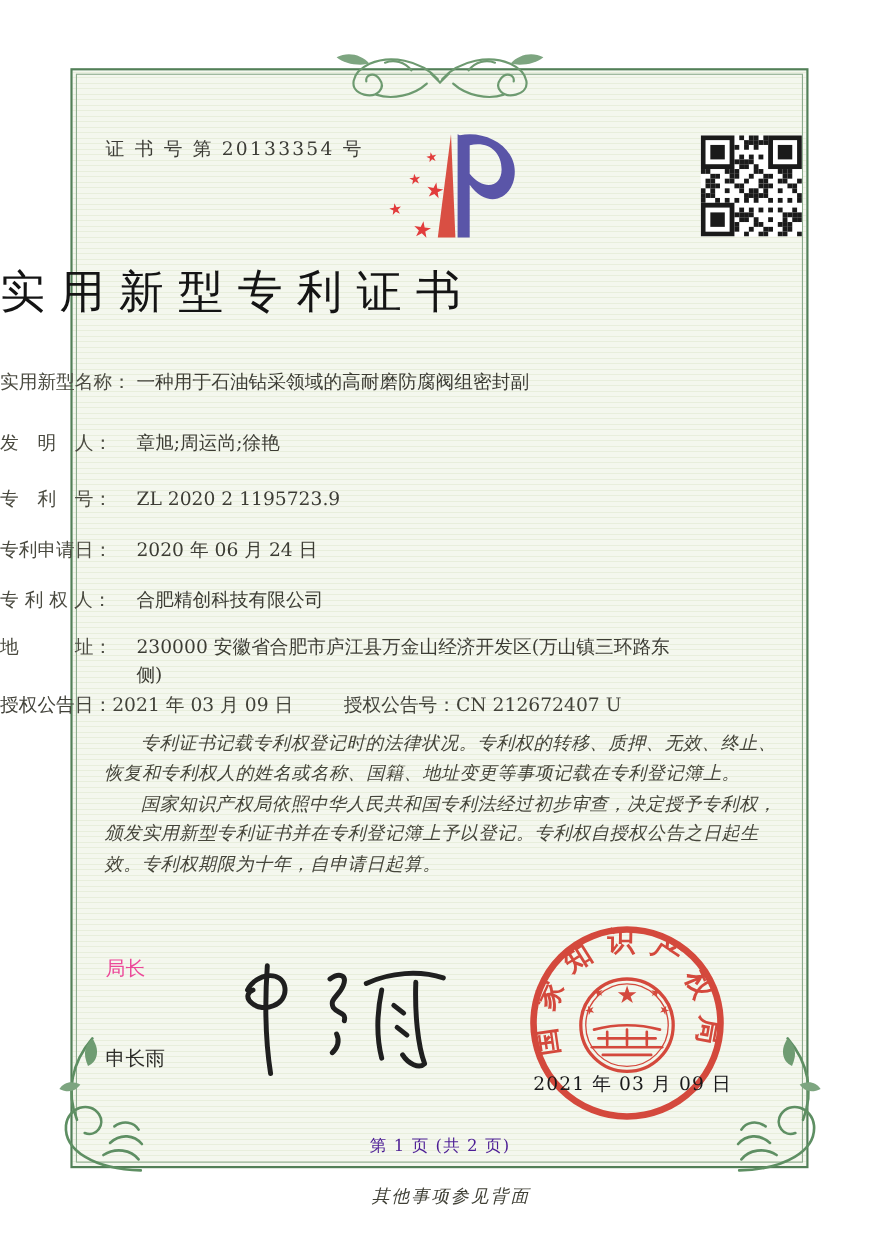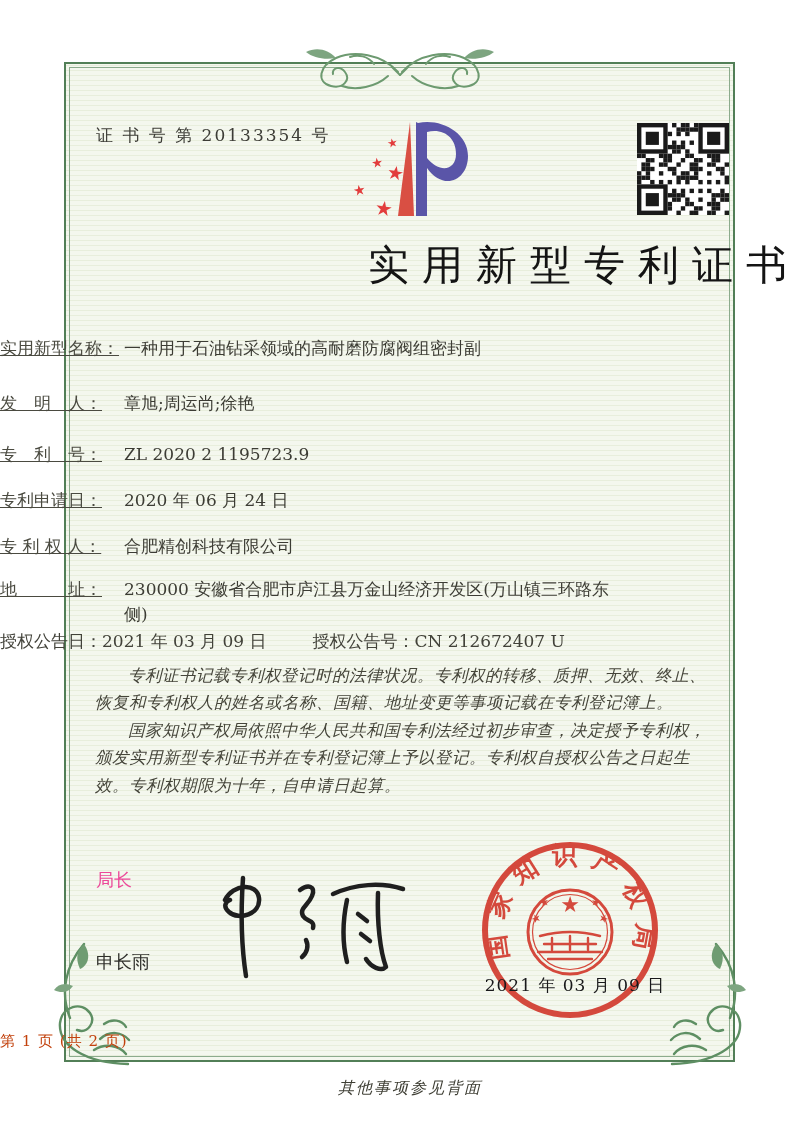--- a/index.html
+++ b/index.html
@@ -8,42 +8,42 @@
   
   .frame{position:absolute;left:64px;top:62px;width:667px;height:996px;
          border:2.5px solid #527f57;
          background:
            repeating-linear-gradient(0deg,#f4f7ee 0px,#f4f7ee 4px,#e8eedc 4px,#e8eedc 5px);}
   .frame::before{content:"";position:absolute;inset:3px;border:1px solid #8cab8d;pointer-events:none;}
   .cert-no{position:absolute;left:96px;top:124px;font-size:17px;letter-spacing:2px;color:#3c3c36;}
   .top-ornament{position:absolute;left:288px;top:42px;}
   .logo{position:absolute;left:348px;top:116px;}
   .qr{position:absolute;left:637px;top:123px;width:92px;height:92px;background:#ffffff;}
-  .title{position:absolute;left:0;top:238px;width:100%;text-align:right;
+  .title{position:absolute;left:0;top:238px;width:100%;text-align:left;
          font-size:41px;letter-spacing:13px;color:#141414;font-weight:500;}
   .frow{position:absolute;display:flex;align-items:flex-start;width:620px;
         font-size:17px;color:#42423a;line-height:1.45;}
-  .flabel{flex:0 0 124px;white-space:nowrap;color:#4a4a40;text-decoration:underline;}
+  .flabel{flex:0 0 124px;white-space:nowrap;color:#4a4a40;}
   .fvalue{flex:1 1 auto;color:#3c3c34;}
   .r1{top:336px}.r2{top:391px}.r3{top:442px}.r4{top:488px}.r5{top:534px}.r6{top:577px}
   .r7{top:629px}
   .r7 .pair2{margin-left:46px;white-space:nowrap;}
   .paras{position:absolute;left:95px;top:662px;width:614px;
          font-size:16.5px;line-height:1.66;color:#45453a;font-style:italic;letter-spacing:.5px;}
   .paras p{margin:0;text-indent:2em;}
   .sig-title{position:absolute;left:96px;top:868px;font-size:18px;color:#ec4899;
              font-family:"DejaVu Sans","Liberation Sans",sans-serif;}
   .sig-name{position:absolute;left:96px;top:950px;font-size:18px;color:#2e2e2a;
             font-family:"DejaVu Sans","Liberation Sans",sans-serif;}
   .signature{position:absolute;left:205px;top:862px;}
   .seal{position:absolute;left:478px;top:838px;}
   .seal-date{position:absolute;left:480px;top:974px;width:190px;text-align:center;
              font-size:17px;color:#18181a;letter-spacing:1px;}
-  .page-info{position:absolute;left:0;top:1032px;width:100%;text-align:left;
-             font-size:15px;color:#c2410c;letter-spacing:1px;}
+  .page-info{position:absolute;left:0;top:1032px;width:100%;text-align:center;
+             font-size:15px;color:#4c1d95;letter-spacing:1px;}
   .back-note{position:absolute;left:0;top:1078px;width:100%;text-align:center;
              font-size:16px;font-style:italic;letter-spacing:2px;color:#3f3f35;padding-left:10px;}
   .corner-fl{position:absolute;}
   .corner-bl{left:40px;top:938px;}
   .corner-br{left:660px;top:938px;transform:scaleX(-1);}
 </style>
 </head>
 <body>
 
 <div class="page">

